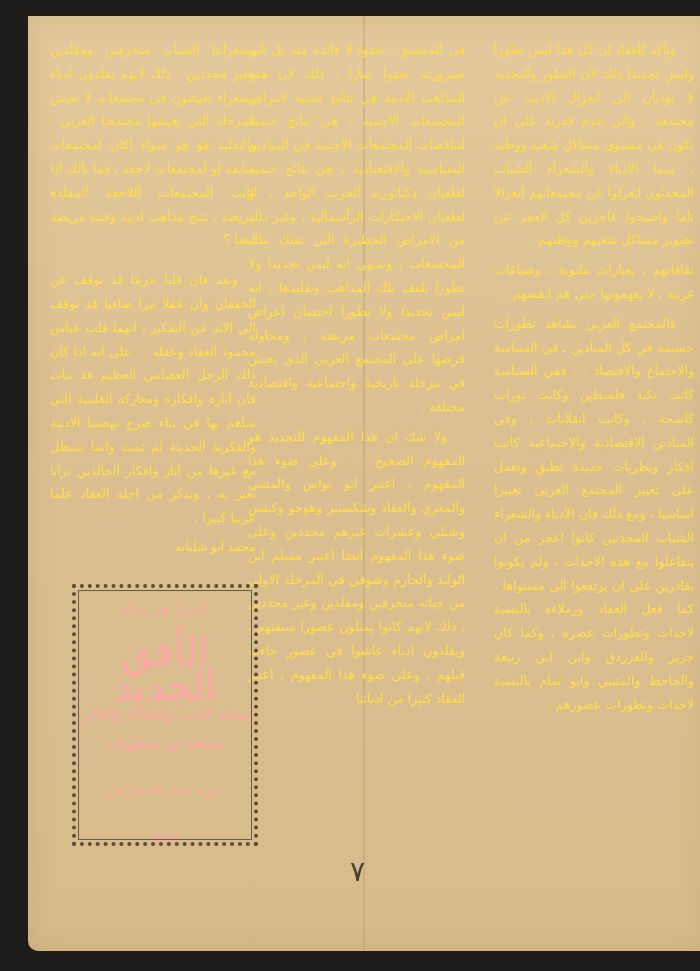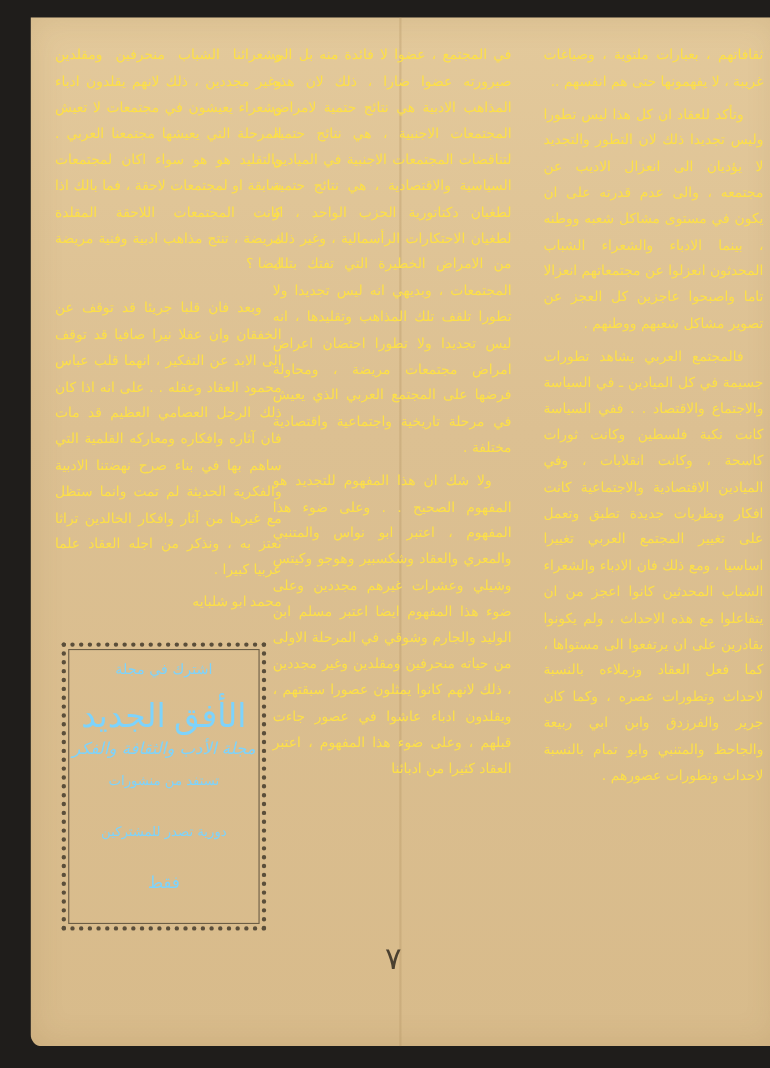--- a/index.html
+++ b/index.html
@@ -21,44 +21,44 @@
     position:absolute; direction:rtl; text-align:justify;
     color:#fde047; font-size:12.6px; line-height:23.8px;
   }
   .col p { margin:0 0 0 0; text-indent:18px; }
   .col p + p { margin-top:6px; }
   #col-right { left:494px; top:38px; width:200px; }
   #col-mid { left:248px; top:38px; width:217px; }
   #col-left { left:50px; top:38px; width:206px; }
   .sig { text-align:right; margin-top:18px; text-indent:0 !important;font-family:Liberation Serif, serif; }
   .ad {
-    position:absolute; left:56px; top:584px; width:178px; height:254px;
+    position:absolute; left:72px; top:584px; width:178px; height:254px;
     border:4px dotted #5a4e3a; outline:1px solid #6b5d45; outline-offset:-7px;
-    direction:rtl; text-align:center; color:#7dd3fc;
+    direction:rtl; text-align:center; color:#fca5a5;
   }
   .ad .l1 { margin-top:14px; font-size:13px; }
-  .ad .title { margin-top:18px; font-family:Liberation Serif, serif; font-size:30px; line-height:34px; letter-spacing:1px;text-align:center; }
+  .ad .title { margin-top:18px; font-family:Liberation Sans, sans-serif; font-size:40px; line-height:34px; letter-spacing:1px;text-align:center; }
   .ad .sub { font-size:15px; margin-top:2px;font-style:italic; }
-  .ad .l3 { margin-top:14px; font-size:12px; }
+  .ad .l3 { margin-top:14px; font-size:12px;font-weight:bold; }
   .ad .l4 { margin-top:32px; font-size:12px; }
   .ad .l5 { margin-top:30px; font-size:15px; }
   .pagenum {
     position:absolute; left:350px; top:855px; font-size:28px; color:#4a4030;
     font-family:"DejaVu Sans", sans-serif;
   }
 </style>
 </head>
 <body>
 
 <div class="paper"></div>
 <div class="fold"></div>
 
 <div class="col" id="col-right">
+  <p>وتأكد للعقاد ان كل هذا ليس تطورا وليس تجديدا ذلك لان التطور والتجديد لا يؤديان الى انعزال الاديب عن مجتمعه ، والى عدم قدرته على ان يكون في مستوى مشاكل شعبه ووطنه ، بينما الادباء والشعراء الشباب المحدثون انعزلوا عن مجتمعاتهم انعزالا تاما واصبحوا عاجزين كل العجز عن تصوير مشاكل شعبهم ووطنهم .</p>
   <p style="text-indent:0">ثقافاتهم ، بعبارات ملتوية ، وصياغات غريبة ، لا يفهمونها حتى هم انفسهم ..</p>
-  <p>وتأكد للعقاد ان كل هذا ليس تطورا وليس تجديدا ذلك لان التطور والتجديد لا يؤديان الى انعزال الاديب عن مجتمعه ، والى عدم قدرته على ان يكون في مستوى مشاكل شعبه ووطنه ، بينما الادباء والشعراء الشباب المحدثون انعزلوا عن مجتمعاتهم انعزالا تاما واصبحوا عاجزين كل العجز عن تصوير مشاكل شعبهم ووطنهم .</p>
   <p>فالمجتمع العربي يشاهد تطورات جسيمة في كل الميادين ـ في السياسة والاجتماع والاقتصاد . . ففي السياسة كانت نكبة فلسطين وكانت ثورات كاسحة ، وكانت انقلابات ، وفي الميادين الاقتصادية والاجتماعية كانت افكار ونظريات جديدة تطبق وتعمل على تغيير المجتمع العربي تغييرا اساسيا ، ومع ذلك فان الادباء والشعراء الشباب المحدثين كانوا اعجز من ان يتفاعلوا مع هذه الاحداث ، ولم يكونوا بقادرين على ان يرتفعوا الى مستواها ، كما فعل العقاد وزملاءه بالنسبة لاحداث وتطورات عصره ، وكما كان جرير والفرزدق وابن ابي ربيعة والجاحظ والمتنبي وابو تمام بالنسبة لاحداث وتطورات عصورهم .</p>
 </div>
 
 <div class="col" id="col-mid">
   <p style="text-indent:0">في المجتمع ، عضوا لا فائدة منه بل الى صيرورته عضوا ضارا ، ذلك لان هذه المذاهب الادبية هي نتائج حتمية لامراض المجتمعات الاجنبية ، هي نتائج حتمية لتناقضات المجتمعات الاجنبية في الميادين السياسية والاقتصادية ، هي نتائج حتمية لطغيان دكتاتورية الحزب الواحد ، او لطغيان الاحتكارات الرأسمالية ، وغير ذلك من الامراض الخطيرة التي تفتك بتلك المجتمعات ، وبديهي انه ليس تجديدا ولا تطورا تلقف تلك المذاهب وتقليدها ، انه ليس تجديدا ولا تطورا احتضان اعراض امراض مجتمعات مريضة ، ومحاولة فرضها على المجتمع العربي الذي يعيش في مرحلة تاريخية واجتماعية واقتصادية مختلفة .</p>
   <p>ولا شك ان هذا المفهوم للتجديد هو المفهوم الصحيح . . وعلى ضوء هذا المفهوم ، اعتبر ابو نواس والمتنبي والمعري والعقاد وشكسبير وهوجو وكيتس وشيلي وعشرات غيرهم مجددين وعلى ضوء هذا المفهوم ايضا اعتبر مسلم ابن الوليد والجارم وشوقي في المرحلة الاولى من حياته منحرفين ومقلدين وغير مجددين ، ذلك لانهم كانوا يمثلون عصورا سبقتهم ، ويقلدون ادباء عاشوا في عصور جاءت قبلهم ، وعلى ضوء هذا المفهوم ، اعتبر العقاد كثيرا من ادبائنا</p>
 </div>
 
 <div class="col" id="col-left">
   <p style="text-indent:0">وشعرائنا الشباب منحرفين ومقلدين وغير مجددين ، ذلك لانهم يقلدون ادباء وشعراء يعيشون في مجتمعات لا تعيش المرحلة التي يعيشها مجتمعنا العربي . والتقليد هو هو سواء اكان لمجتمعات سابقة او لمجتمعات لاحقة ، فما بالك اذا كانت المجتمعات اللاحقة المقلدة مريضة ، تنتج مذاهب ادبية وفنية مريضة ايضا ؟</p>

